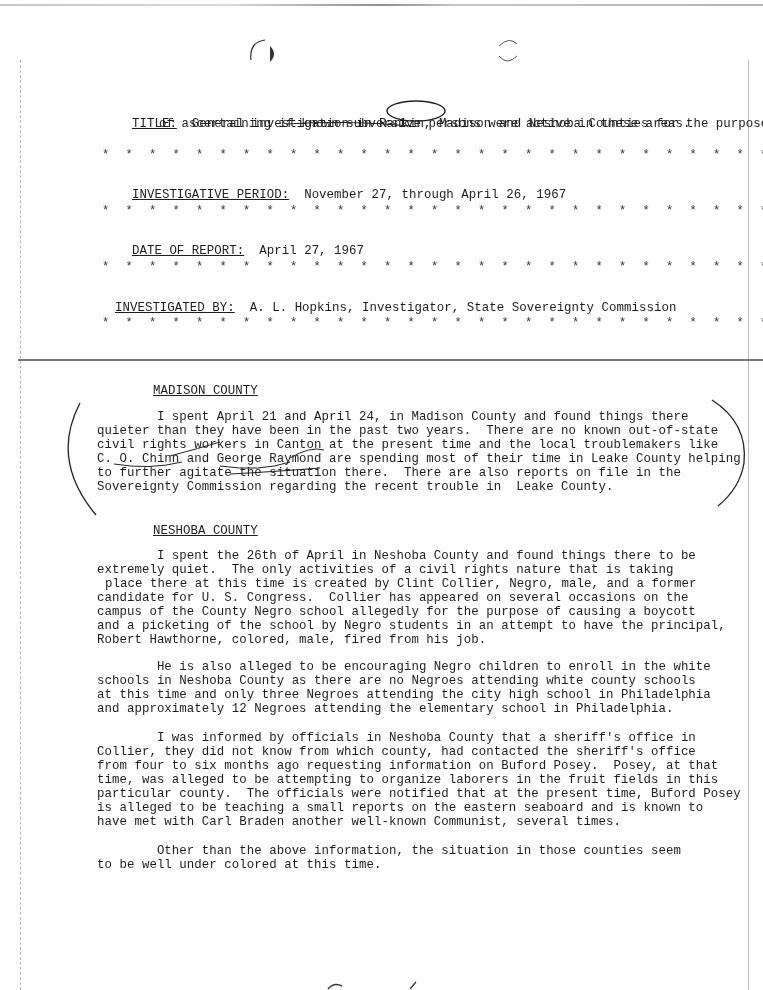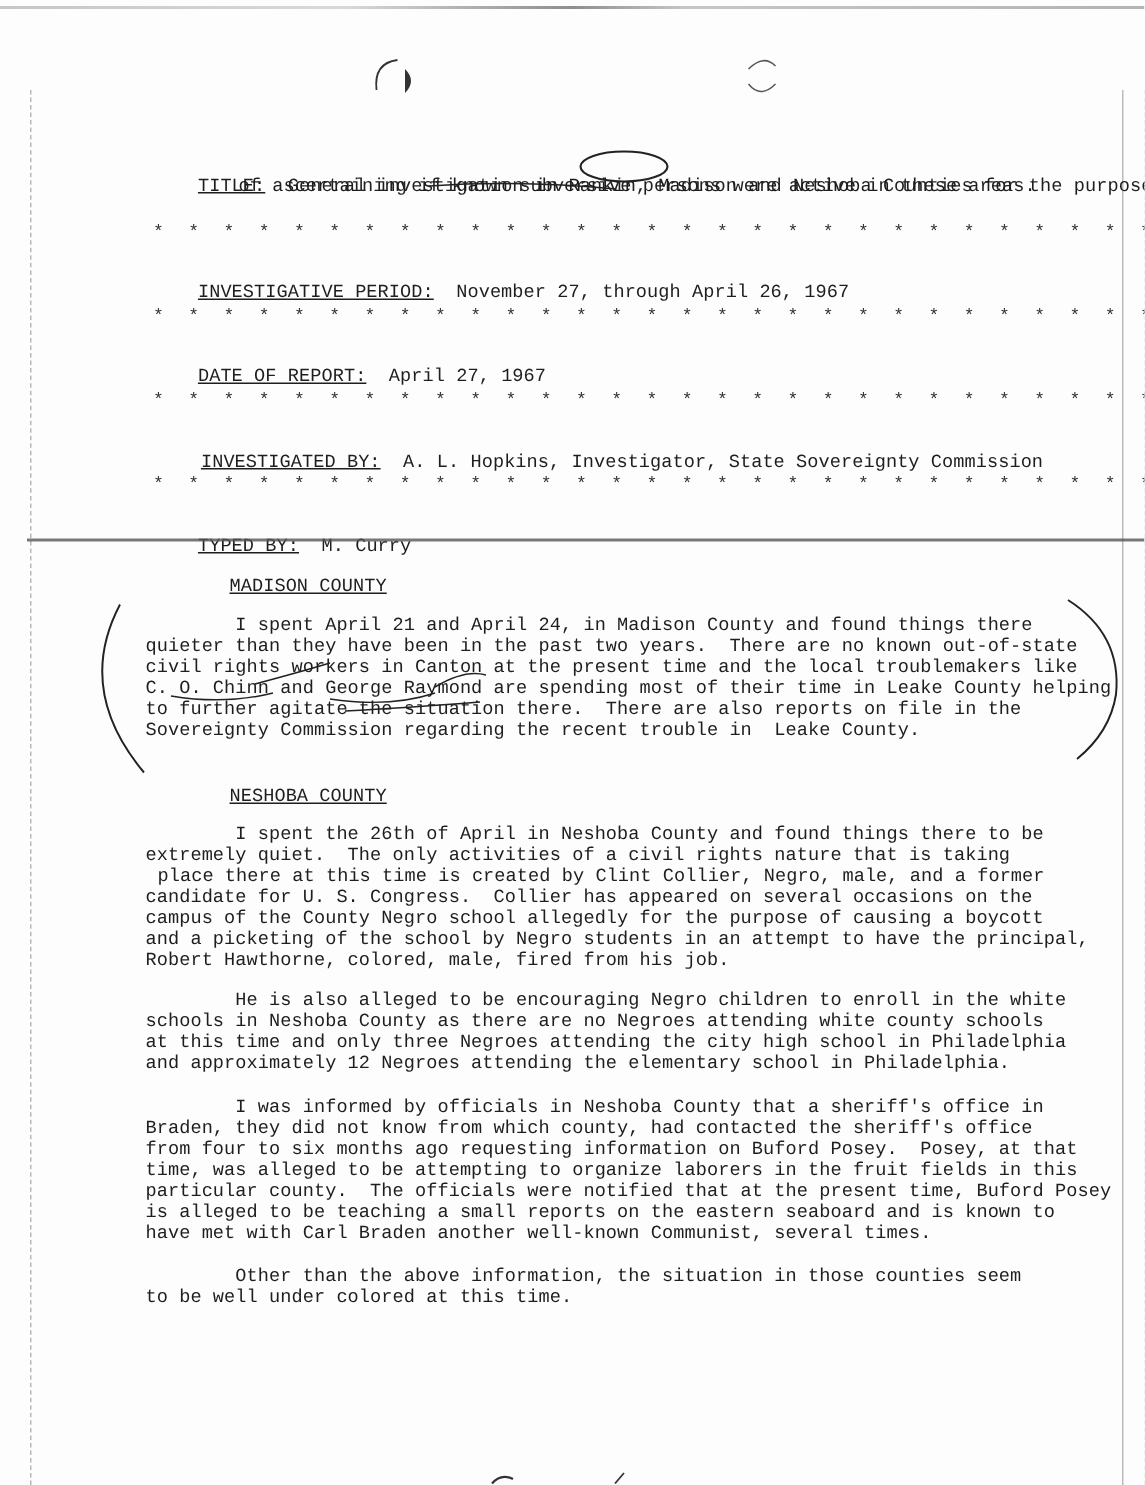--- a/index.html
+++ b/index.html
@@ -61,29 +61,26 @@
   </div>
 
   <div class="stars" style="top:204px;">* * * * * * * * * * * * * * * * * * * * * * * * * * * * * * * * * * * * * * * * *</div>
 
   <div class="line" style="left:102px;top:230px;">
     <span class="label">DATE OF REPORT:</span><span>  </span><span>April 27, 1967</span>
   </div>
 
   <div class="stars" style="top:260px;">* * * * * * * * * * * * * * * * * * * * * * * * * * * * * * * * * * * * * * * * *</div>
 
-  <div class="line" style="left:104px;top:287px;">
+  <div class="line" style="left:85px;top:287px;">
     <span class="label">INVESTIGATED BY:</span><span>  </span><span>A. L. Hopkins, Investigator, State Sovereignty Commission</span>
   </div>
 
   <div class="stars" style="top:316px;">* * * * * * * * * * * * * * * * * * * * * * * * * * * * * * * * * * * * * * * * *</div>
 
-  <div class="line" style="left:102px;top:343px;">
-    <span class="label">TYPED BY:</span><span>  </span><span>M. Curry</span>
-  </div>
 
   <div class="divider"></div>
 
   <div class="line label" style="left:153px;top:384px;">MADISON COUNTY</div>
   <div>
     <div class="line" style="left:97px;top:410px;">        I spent April 21 and April 24, in Madison County and found things there</div>
     <div class="line" style="left:97px;top:424px;">quieter than they have been in the past two years.  There are no known out-of-state</div>
     <div class="line" style="left:97px;top:438px;">civil rights workers in Canton at the present time and the local troublemakers like</div>
     <div class="line" style="left:97px;top:452px;">C. O. Chinn and George Raymond are spending most of their time in Leake County helping</div>
     <div class="line" style="left:97px;top:466px;">to further agitate the situation there.  There are also reports on file in the</div>
@@ -115,21 +112,21 @@
     <div class="line" style="left:97px;top:633px;">Robert Hawthorne, colored, male, fired from his job.</div>
   </div>
   <div>
     <div class="line" style="left:97px;top:660px;">        He is also alleged to be encouraging Negro children to enroll in the white</div>
     <div class="line" style="left:97px;top:674px;text-align:right;">schools in Neshoba County as there are no Negroes attending white county schools</div>
     <div class="line" style="left:97px;top:688px;">at this time and only three Negroes attending the city high school in Philadelphia</div>
     <div class="line" style="left:97px;top:702px;">and approximately 12 Negroes attending the elementary school in Philadelphia.</div>
   </div>
   <div>
     <div class="line" style="left:97px;top:731px;">        I was informed by officials in Neshoba County that a sheriff's office in</div>
-    <div class="line" style="left:97px;top:745px;">Braden, they did not know from which county, had contacted the sheriff's office</div>
+    <div class="line" style="left:97px;top:745px;">Collier, they did not know from which county, had contacted the sheriff's office</div>
     <div class="line" style="left:97px;top:759px;">from four to six months ago requesting information on Buford Posey.  Posey, at that</div>
     <div class="line" style="left:97px;top:773px;">time, was alleged to be attempting to organize laborers in the fruit fields in this</div>
     <div class="line" style="left:97px;top:787px;">particular county.  The officials were notified that at the present time, Buford Posey</div>
     <div class="line" style="left:97px;top:801px;">is alleged to be teaching a small reports on the eastern seaboard and is known to</div>
     <div class="line" style="left:97px;top:815px;">have met with Carl Braden another well-known Communist, several times.</div>
   </div>
   <div>
     <div class="line" style="left:97px;top:844px;">        Other than the above information, the situation in those counties seem</div>
     <div class="line" style="left:97px;top:858px;">to be well under colored at this time.</div>
   </div>

